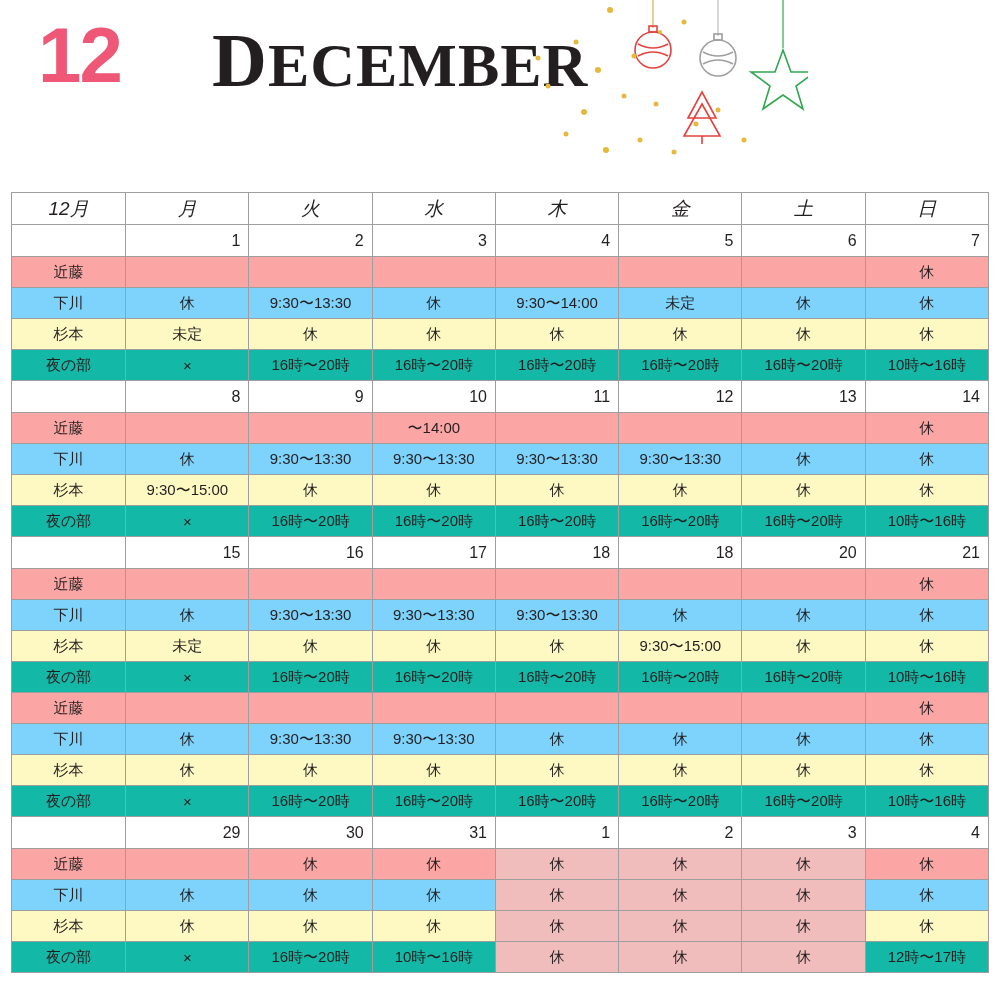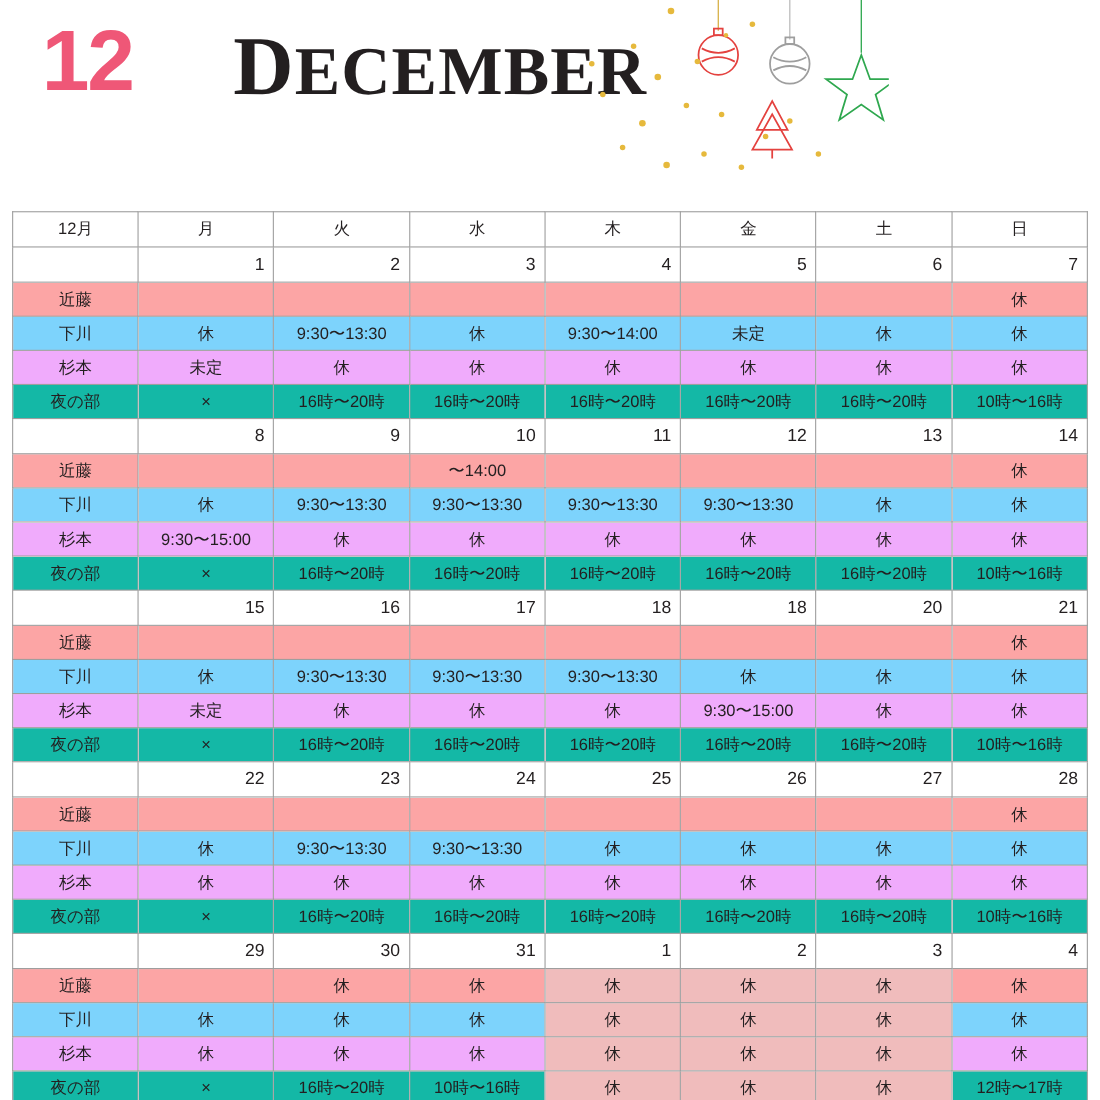--- a/index.html
+++ b/index.html
@@ -76,30 +76,30 @@
     font-size: 15px;
     text-align: center;
     vertical-align: middle;
     padding: 0 6px;
     white-space: nowrap;
     overflow: hidden;
   }
   col.c-label { width: 114px; }
   col.c-day { width: 123px; }
 
-  tr.dow td { height: 31px; font-size: 15px; }
+  tr.dow td { height: 31px; font-size: 19px; font-style: italic; }
   tr.nums td {
     text-align: right;
     font-size: 16px;
     padding-right: 8px;
     height: 31px;
   }
   .row-kondo td { background: #fca5a5; }
   .row-shimokawa td { background: #7dd3fc; }
-  .row-sugimoto td { background: #f0abfc; }
+  .row-sugimoto td { background: #fef9c3; }
   .row-yoru td { background: #14b8a6; }
   .row-kondo td.lbl,
   .row-shimokawa td.lbl,
   .row-sugimoto td.lbl,
   .row-yoru td.lbl { font-weight: normal; }
   td.holiday { background: #f0bcbc !important; }
   td.blank { background: #ffffff; }
 </style>
 </head>
 <body>
@@ -329,30 +329,20 @@
           <tr class="row-yoru">
             <td class="lbl">夜の部</td>
             <td>×</td>
             <td>16時〜20時</td>
             <td>16時〜20時</td>
             <td>16時〜20時</td>
             <td>16時〜20時</td>
             <td>16時〜20時</td>
             <td>10時〜16時</td>
           </tr>
-          <tr class="nums">
-            <td class="blank"></td>
-            <td>22</td>
-            <td>23</td>
-            <td>24</td>
-            <td>25</td>
-            <td>26</td>
-            <td>27</td>
-            <td>28</td>
-          </tr>
           <tr class="row-kondo">
             <td class="lbl">近藤</td>
             <td></td>
             <td></td>
             <td></td>
             <td></td>
             <td></td>
             <td></td>
             <td>休</td>
           </tr>

